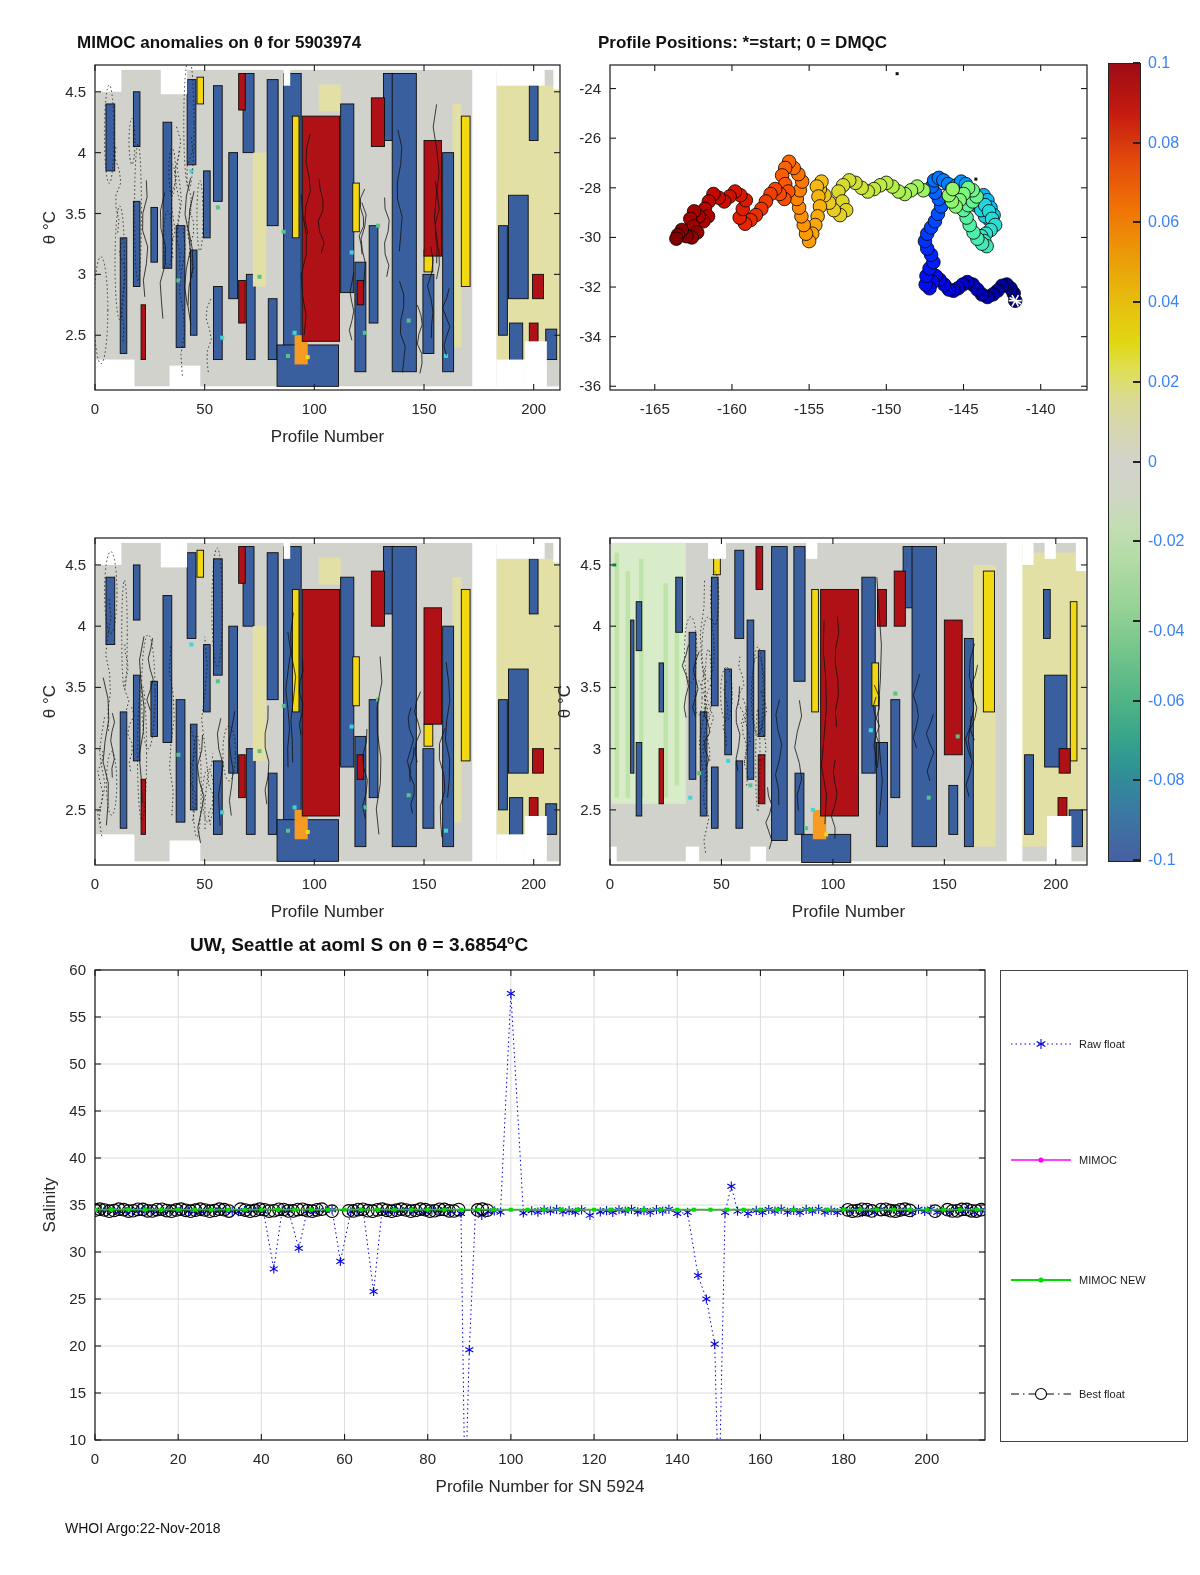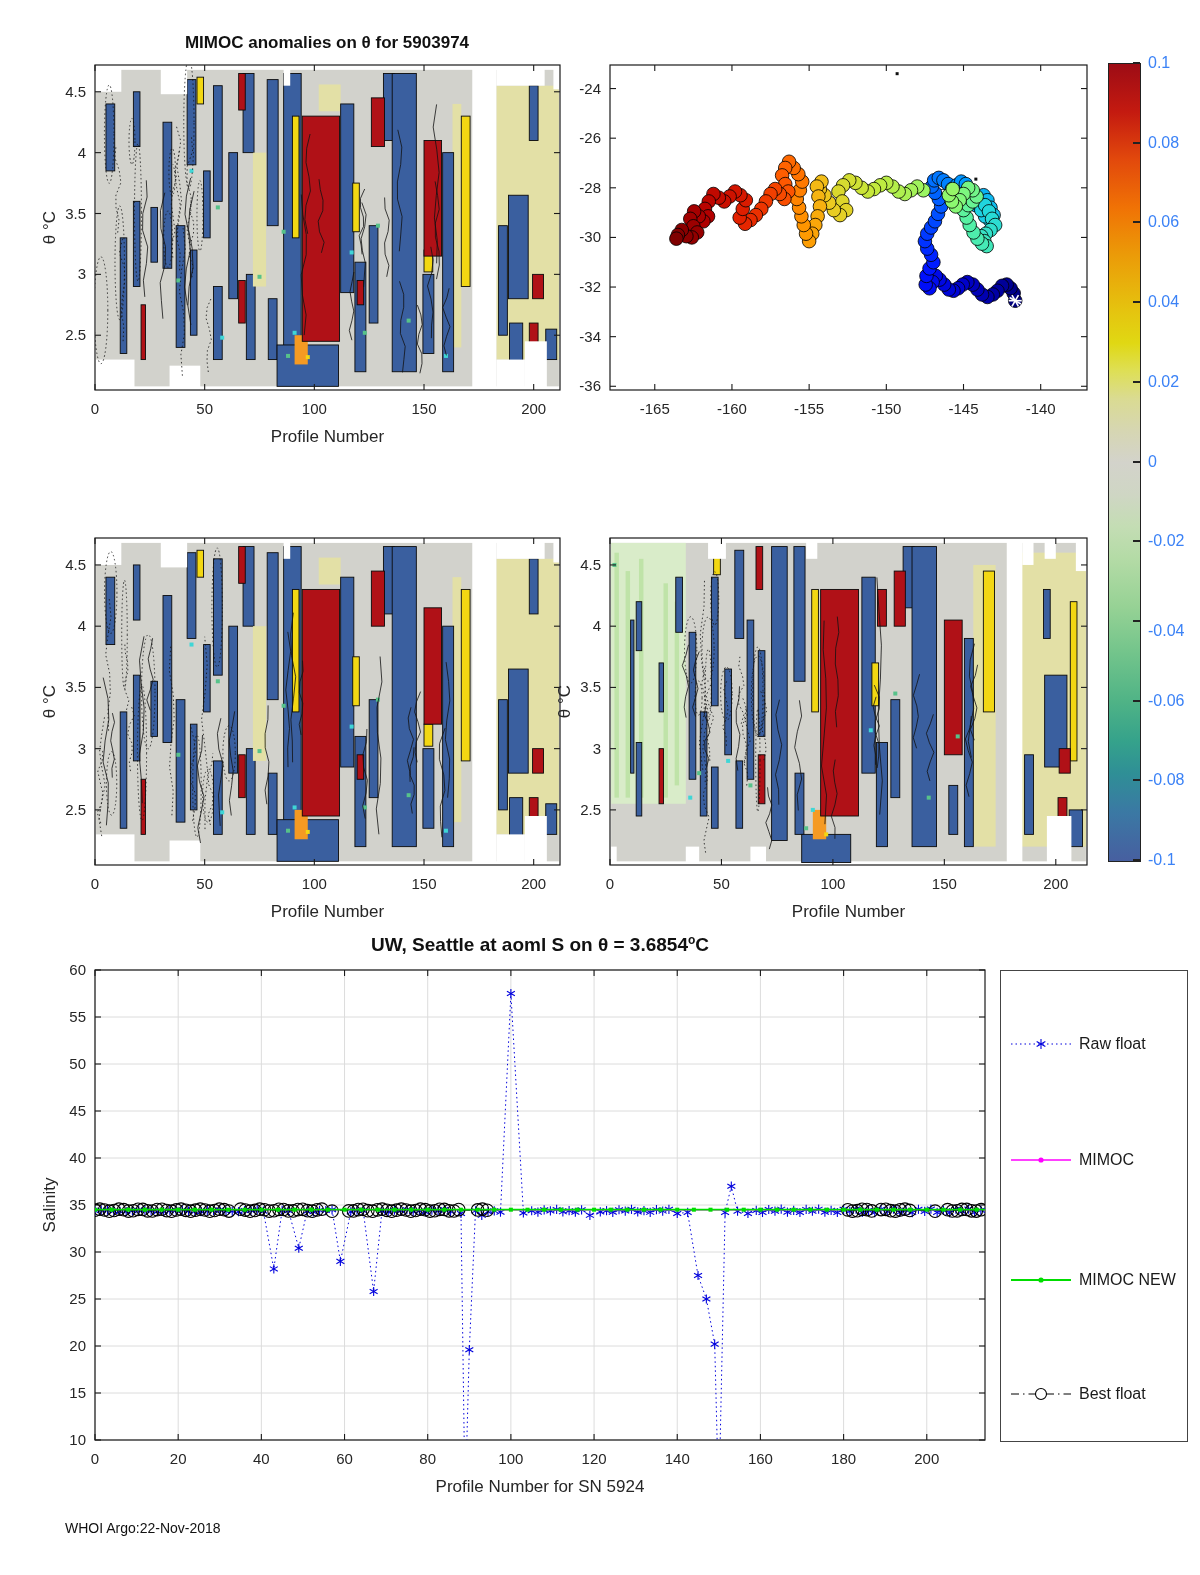--- a/index.html
+++ b/index.html
@@ -1,38 +1,39 @@
 <!DOCTYPE html>
 <html><head>
 <meta charset="utf-8">
 <style>
   html,body{margin:0;padding:0;background:#fff;}
   .page{position:relative;width:1200px;height:1575px;background:#fff;overflow:hidden;
         font-family:"Liberation Sans",sans-serif;}
-  .ptitle{position:absolute;font-weight:bold;font-size:17px;color:#111;text-align:center;
+  .ptitle{position:absolute;font-weight:bold;font-size:17px;color:#111;
           white-space:nowrap;}
   .ptitle.big{font-size:19px;}
   .ptitle sup{font-size:12px;}
   svg.panel{position:absolute;overflow:visible;}
   svg text{font-family:"Liberation Sans",sans-serif;fill:#262626;}
   #cbar{position:absolute;left:1108px;top:63px;width:31px;height:797px;border:1px solid #222;}
   .cbtick{position:absolute;width:7px;height:2px;background:#222;}
   .cblabel{position:absolute;font-size:16px;color:#3b82f6;white-space:nowrap;}
   #legend{position:absolute;left:1000px;top:970px;width:186px;height:470px;border:1px solid #444;
           background:#fff;}
   .lg{position:absolute;left:8px;width:172px;height:22px;display:flex;align-items:center;}
   .lg svg{flex:0 0 64px;height:20px;}
-  .lg span{font-size:16px;color:#1a1a1a;margin-left:6px;white-space:nowrap;}
+  .lg span{font-size:11px;color:#1a1a1a;margin-left:6px;white-space:nowrap;}
   #footer{position:absolute;left:65px;top:1520px;font-size:14px;color:#111;}
 </style>
 </head>
 <body>
 
 <div class="page">
   <div class="ptitle" style="left:77px;top:33px;width:500px">MIMOC anomalies on θ  for 5903974</div>
+  <div class="ptitle" style="left:598px;top:33px;width:500px">Profile Positions: *=start; 0 = DMQC</div>
   <div class="ptitle big" style="left:190px;top:933px;width:700px"><span>UW, Seattle at aoml S on θ = 3.6854</span><sup>o</sup><span>C</span></div>
 
   <svg class="panel" width="615" height="440" style="left: 25px; top: 20px;">
       <clipPath id="clip0">
         <rect x="70" y="45" width="465" height="325"></rect>
       </clipPath>
       <g clip-path="url(#clip0)">
         <rect x="71.09669811320755" y="49.86891385767791" width="462.80660377358487" height="316.47940074906364" fill="#d2d2cc" stroke="none" stroke-width="0.9"></rect>
         <rect x="471.39150943396226" y="65.69288389513108" width="62.51179245283015" height="273.8764044943821" fill="#e3e0a6" stroke="none" stroke-width="0.9"></rect>
         <rect x="80.96698113207547" y="83.95131086142315" width="8.773584905660371" height="66.94756554307118" fill="#3a5f9f" stroke="#0b0b0b" stroke-width="0.9"></rect>

